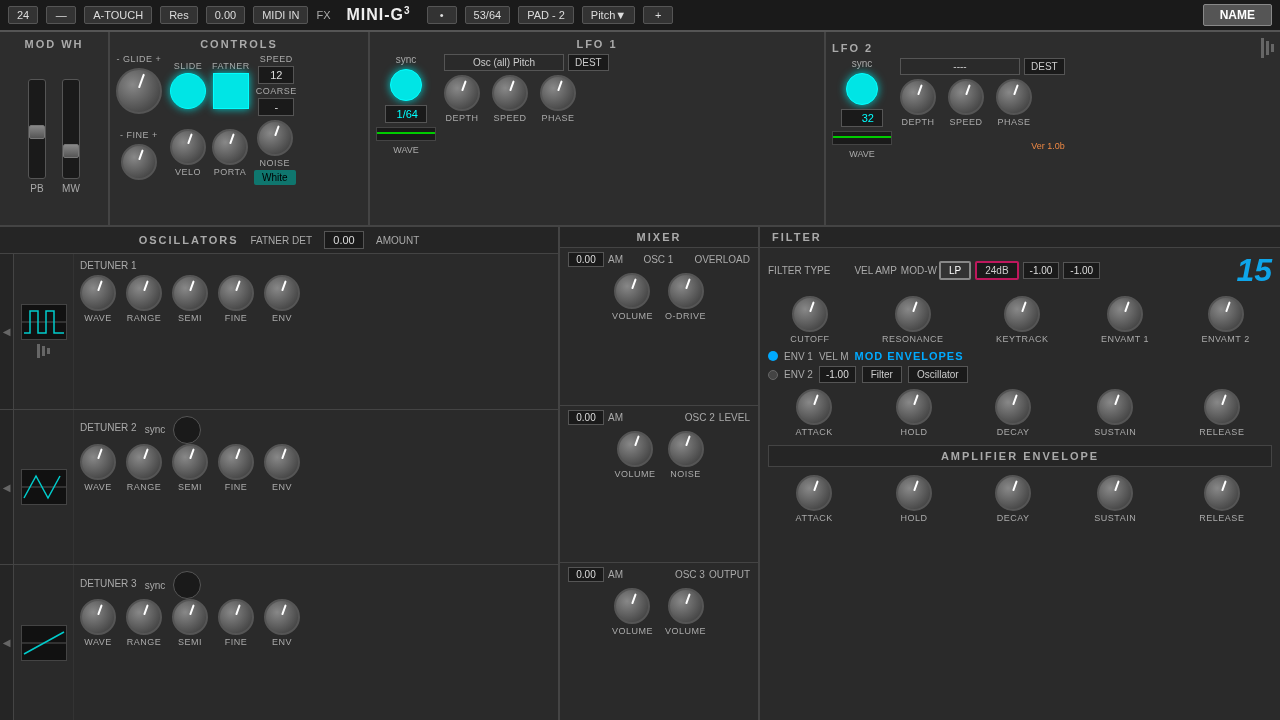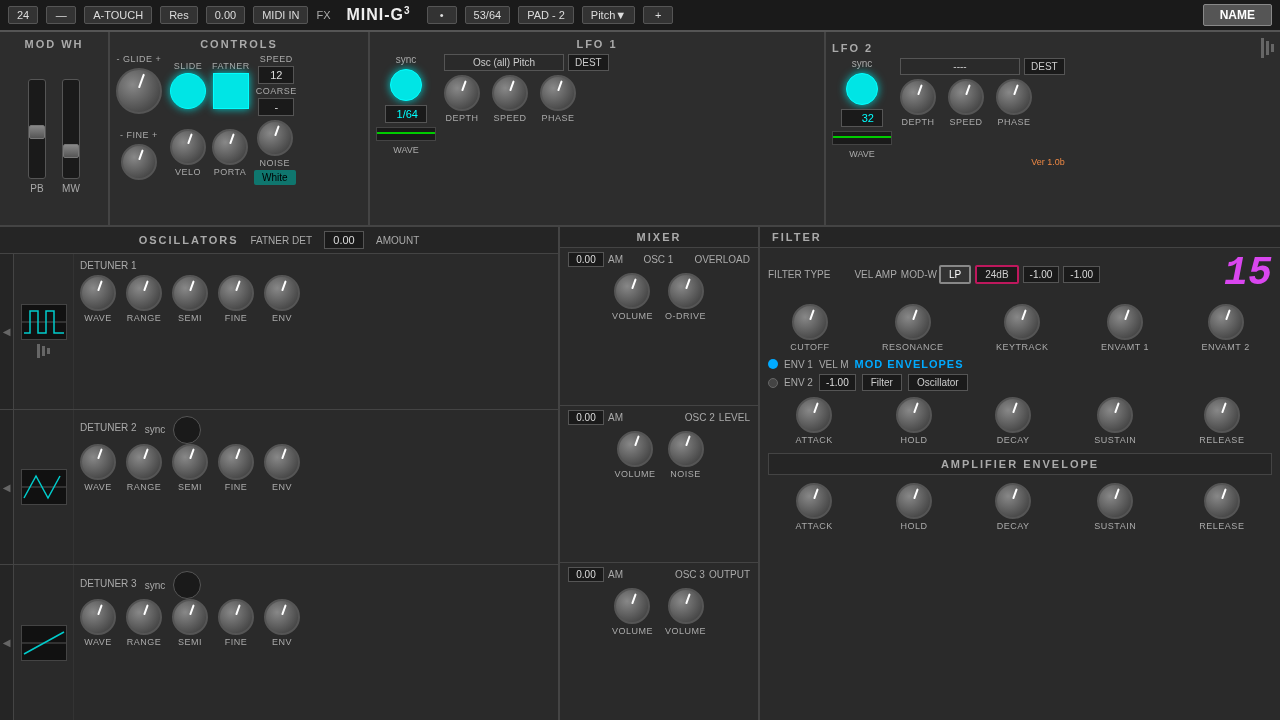--- a/index.html
+++ b/index.html
@@ -486,26 +486,25 @@
       padding: 2px 6px;
       text-align: center;
     }
     .filter-knobs-row {
       display: flex;
       gap: 8px;
       padding: 4px 8px;
       justify-content: space-around;
     }
     .filter-num {
-      font-size: 40px;
+      font-size: 32px;
       font-weight: bold;
-      color: #d946ef;
+      color: #0ea5e9;
       font-style: italic;
       line-height: 1;
-      font-family: Liberation Mono, monospace;
     }
     .env-row {
       display: flex;
       align-items: center;
       gap: 6px;
       padding: 2px 8px;
     }
     .env-dot {
       width: 10px; height: 10px;
       border-radius: 50%;
@@ -725,21 +724,21 @@
             </div>
             <div class="ctrl-col">
               <div class="knob knob-md"></div>
               <span class="knob-label">SPEED</span>
             </div>
             <div class="ctrl-col">
               <div class="knob knob-md"></div>
               <span class="knob-label">PHASE</span>
             </div>
           </div>
-          <div style="text-align:right;margin-top:20px;">
+          <div style="text-align:right;margin-top:4px;">
             <span class="ver-label">Ver 1.0b</span>
           </div>
         </div>
       </div>
     </div>
 
   </div>
 
   <div class="bottom-area">
 

